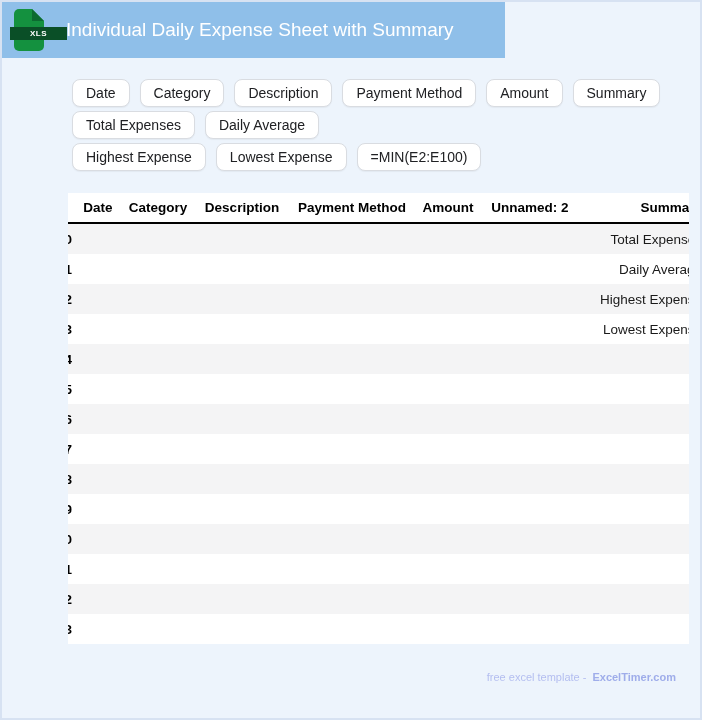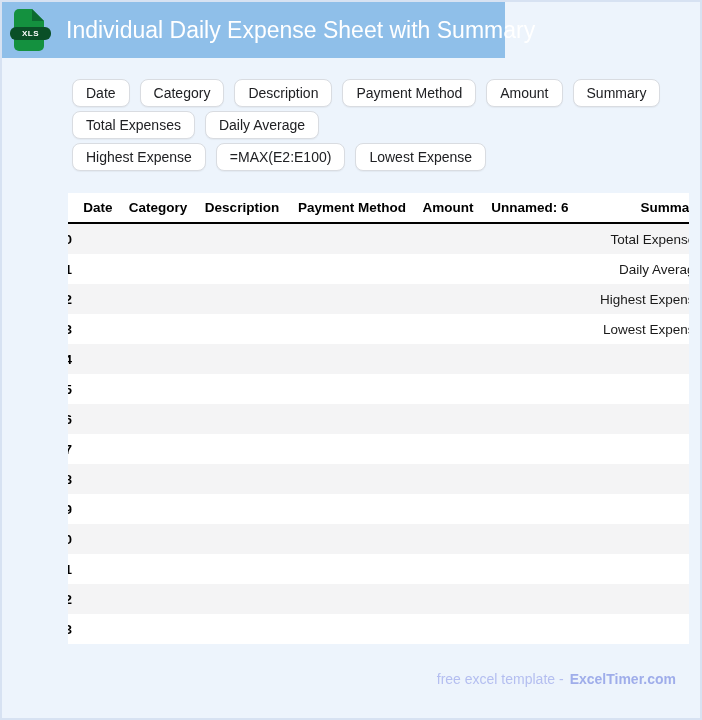--- a/index.html
+++ b/index.html
@@ -20,23 +20,23 @@
   .icon-doc::before{ 
     content:"";position:absolute;top:0;right:0;width:0;height:0;
     border-top:12px solid var(--titlebar-bg,#8fbfe9);border-left:12px solid transparent;
   }
   .icon-doc::after{ 
     content:"";position:absolute;top:0;right:0;width:0;height:0;
     border-bottom:12px solid var(--icon-dark,#0c6b31);border-right:12px solid transparent;
   }
   .xls-badge{
     position:absolute;left:-4px;top:18px;background:#0a4f27;color:#fff;
-    font-size:8px;font-weight:bold;letter-spacing:.5px;padding:2px 12px;border-radius:6px;
-  }
-  .title{color:#ffffff;font-size:23px;font-weight:500;margin:0 0 0 22px;white-space:nowrap;}
+    font-size:8px;font-weight:bold;letter-spacing:.5px;padding:2px 20px;border-radius:0;
+  }
+  .title{color:#ffffff;font-size:19px;font-weight:500;margin:0 0 0 22px;white-space:nowrap;}
   
   .chips{position:absolute;left:70px;top:77px;}
   .chip-row{display:flex;gap:10px;margin-bottom:4px;height:28px;}
   .chip{
     background:#ffffff;border:1px solid #d9dce1;border-radius:8px;
     padding:0 13px;font-size:14px;color:#202124;display:flex;align-items:center;
     box-shadow:0 1px 1px rgba(60,64,67,.06);white-space:nowrap;
     font-family:"Liberation Sans",sans-serif;cursor:default;
   }
   
@@ -52,21 +52,21 @@
   table.sheet thead th.col-summary{text-align:right;padding-right:6px;}
   table.sheet tbody th,table.sheet tbody td{
     height:30px;padding:0;font-size:13.5px;color:#1a1a1a;white-space:nowrap;
   }
   table.sheet tbody th.row-index{text-align:right;padding-right:2px;font-weight:bold;color:#000;}
   table.sheet tbody td.cell-summary{text-align:right;padding-right:6px;}
   table.sheet tbody tr:nth-child(odd){background:var(--stripe,#f4f4f5);}
   table.sheet tbody tr:nth-child(even){background:#ffffff;}
   
   .footer{
-    position:absolute;right:24px;top:669px;font-size:14px;
+    position:absolute;right:24px;top:669px;font-size:11px;
     color:var(--footer-text,#b4bef0);white-space:nowrap;
   }
   .footer .brand{font-weight:bold;color:var(--footer-brand,#9fadea);margin-left:6px;cursor:pointer;}
 </style>
 </head>
 <body>
 
 <div class="page" style="--titlebar-bg: #8fbfe9; --page-bg: #edf4fc; --stripe: #f4f4f5; --icon-green: #14913f; --icon-dark: #0c6b31; --footer-text: #b4bef0; --footer-brand: #9fadea;">
 
   <div class="titlebar">
@@ -84,22 +84,22 @@
         <button class="chip">Payment Method</button>
         <button class="chip">Amount</button>
         <button class="chip">Summary</button>
       </div>
       <div class="chip-row">
         <button class="chip">Total Expenses</button>
         <button class="chip">Daily Average</button>
       </div>
       <div class="chip-row">
         <button class="chip">Highest Expense</button>
-        <button class="chip">=MAX(E2:E100)</button>
         <button class="chip">Lowest Expense</button>
+        <button class="chip">=MIN(E2:E100)</button>
       </div>
     </div>
 
   <div class="table-clip">
     <table class="sheet" id="sheet">
         <colgroup>
           <col style="width: 36px;">
           <col style="width: 48px;">
           <col style="width: 72px;">
           <col style="width: 96px;">
@@ -109,21 +109,21 @@
           <col style="width: 130px;">
         </colgroup>
         <thead>
           <tr>
             <th></th>
             <th>Date</th>
             <th>Category</th>
             <th>Description</th>
             <th>Payment Method</th>
             <th>Amount</th>
-            <th>Unnamed: 6</th>
+            <th>Unnamed: 2</th>
             <th class="col-summary">Summary</th>
           </tr>
         </thead>
         <tbody>
           <tr>
             <th class="row-index">0</th>
             <td></td>
             <td></td>
             <td></td>
             <td></td>

